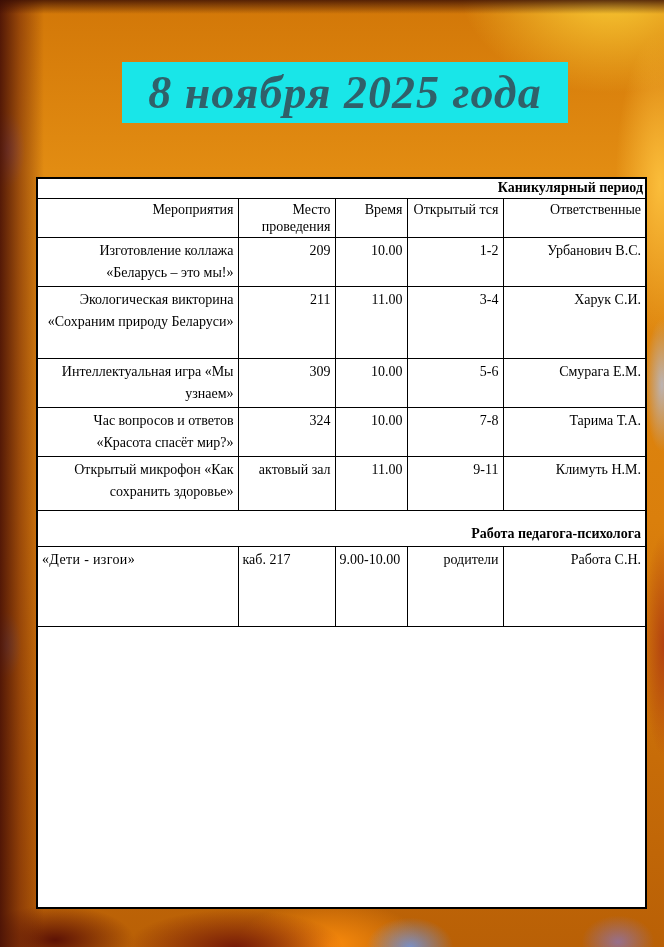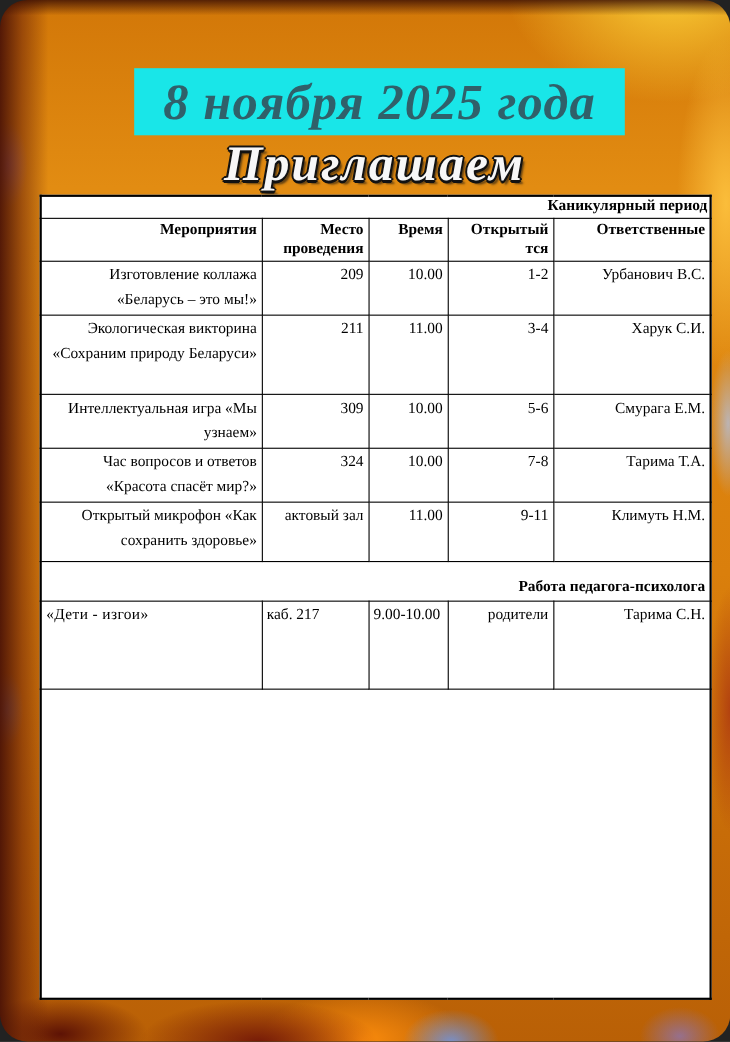--- a/index.html
+++ b/index.html
@@ -27,21 +27,20 @@
       
       radial-gradient(ellipse 30px 160px at 664px 645px, rgba(168,48,18,0.75), rgba(168,48,18,0) 70%),
       
       radial-gradient(ellipse 62px 42px at 410px 947px, rgba(108,150,232,0.85), rgba(108,150,232,0) 70%),
       radial-gradient(ellipse 52px 38px at 618px 942px, rgba(132,120,212,0.65), rgba(132,120,212,0) 70%),
       radial-gradient(ellipse 150px 52px at 235px 947px, rgba(112,20,8,0.9), rgba(112,20,8,0) 72%),
       radial-gradient(ellipse 110px 48px at 55px 940px, rgba(88,14,5,0.95), rgba(88,14,5,0) 72%),
       radial-gradient(ellipse 130px 62px at 330px 945px, rgba(255,142,12,0.95), rgba(255,142,12,0) 72%),
       
       linear-gradient(to bottom, #d27708 0%, #e28c12 18%, #da7f0c 55%, #c76c08 80%, #b96006 100%);
-    border-radius: 25px;
   }
 
   
   .banner {
     position: absolute;
     left: 122px; top: 62px;
     width: 446px; height: 61px;
     background: #19e6e8;
     display: flex; align-items: center; justify-content: center;
   }
@@ -86,21 +85,21 @@
   }
   table.sched td {
     border: 1px solid #000;
     box-sizing: border-box;
     vertical-align: top;
     padding: 2px 4px;
     text-align: right;
     line-height: 22px;
   }
   tr.t-title td { height: 20px; line-height: 16px; font-weight: bold; padding: 1px 2px; }
-  tr.t-head td  { height: 35px; line-height: 17px; font-weight: bold; padding-top: 2px; margin-top: 16px; }
+  tr.t-head td  { height: 35px; line-height: 17px; font-weight: normal; padding-top: 2px; margin-top: 16px; }
   tr.t-sec td   { font-weight: bold; line-height: 20px; }
   tr.t-sec.s1 td { height: 34px; padding-top: 11px; }
   tr.t-sec.s2 td { height: 34px; padding-top: 13px; }
   tr.r1 td { height: 48px; }
   tr.r2 td { height: 72px; }
   tr.r3 td { height: 47px; }
   tr.r4 td { height: 49px; }
   tr.r5 td { height: 54px; }
   tr.r6 td { height: 80px; }
   tr.r7 td { height: 77px; }
@@ -111,21 +110,20 @@
 </style>
 </head>
 <body>
 
 <div class="page">
 
   <div class="banner">
     <span class="date">8 ноября 2025 года</span>
   </div>
 
-  <div class="invite">Приглашаем</div>
 
   <div class="doc">
     <table class="sched">
       <colgroup>
         <col style="width:201px">
         <col style="width:97px">
         <col style="width:72px">
         <col style="width:96px">
         <col style="width:143px">
       </colgroup>
@@ -186,21 +184,21 @@
 
       <tr class="t-sec s2">
         <td colspan="5">Работа педагога-психолога</td>
       </tr>
 
       <tr class="r6 psy">
         <td class="event">«Дети - изгои»</td>
         <td class="place">каб. 217</td>
         <td class="time">9.00-10.00</td>
         <td class="aud">родители</td>
-        <td class="resp">Тарима С.Н.</td>
+        <td class="resp">Работа С.Н.</td>
       </tr>
 
 
       <tr class="t-empty">
         <td colspan="5"></td>
       </tr>
     </tbody>
       </table>
   </div>
 

